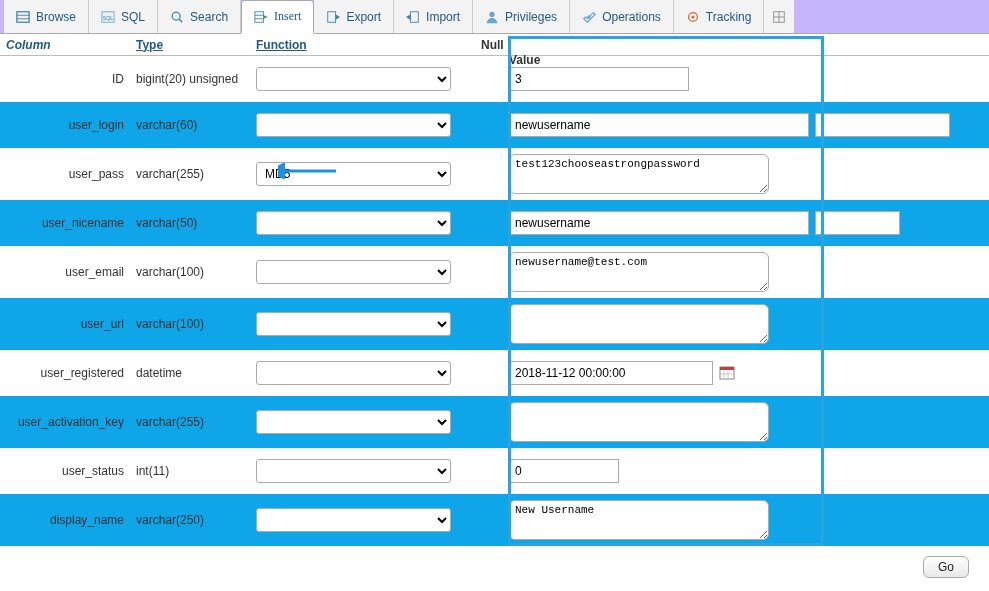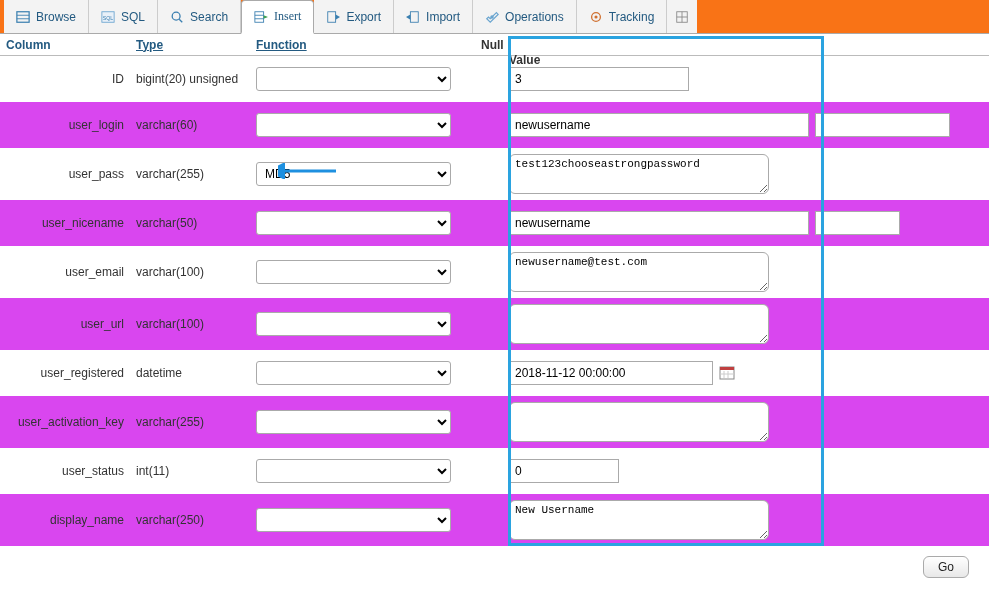--- a/index.html
+++ b/index.html
@@ -10,21 +10,21 @@
     width: 989px;
     height: 591px;
     overflow: hidden;
     position: relative;
   }
 
   
   .tabbar {
     display: flex;
     align-items: stretch;
-    background: #f97316;
+    background: #c4b5fd;
     border-bottom: 1px solid #aaa;
     height: 34px;
     padding-left: 4px;
   }
   .tab {
     display: flex;
     align-items: center;
     gap: 6px;
     padding: 0 12px;
     color: #235a81;
@@ -65,34 +65,34 @@
   }
   .hdr > div { padding: 0 6px; }
 
   
   .c-col   { width: 130px; text-align: right; }
   .c-type  { width: 120px; }
   .c-func  { width: 225px; }
   .c-null  { width: 28px; text-align: center; }
   .c-value { flex: 1; }
 
-  .hdr .c-col  { text-align: left; padding-left: 6px; }
+  .hdr .c-col  { text-align: left; padding-left: 6px; font-style: italic; }
   .hdr .c-type { text-decoration: underline; cursor: pointer; }
   .hdr .c-func { text-decoration: underline; cursor: pointer; }
 
   
   .rows { }
   .row {
     display: flex;
     align-items: center;
     min-height: 46px;
     padding: 6px 0;
   }
   .row.odd  { background: #fff; }
-  .row.even { background: #d946ef; }
+  .row.even { background: #0ea5e9; }
   .row > div { padding: 0 6px; }
 
   .colname {
     width: 130px;
     text-align: right;
     color: #333;
     font-size: 12px;
   }
   .coltype {
     width: 120px;
@@ -224,20 +224,29 @@
     <span>Export</span>
   </div>
   <div class="tab">
     <span class="ticon">
       <svg viewBox="0 0 16 16" width="14" height="14">
           <rect x="5" y="2" width="9" height="12" fill="none" stroke="#3a7fb0"></rect>
           <polygon points="5,5 0,8 5,11" fill="#3a7fb0"></polygon>
         </svg>
     </span>
     <span>Import</span>
+  </div>
+  <div class="tab">
+    <span class="ticon">
+      <svg viewBox="0 0 16 16" width="14" height="14">
+          <circle cx="8" cy="5" r="3" fill="#6aa5d0"></circle>
+          <path d="M2 15c0-3.3 2.7-6 6-6s6 2.7 6 6" fill="#6aa5d0"></path>
+        </svg>
+    </span>
+    <span>Privileges</span>
   </div>
   <div class="tab">
     <span class="ticon">
       <svg viewBox="0 0 16 16" width="14" height="14">
           <path d="M13 3l-7 7-2-2-2 2 4 4 9-9z" fill="none" stroke="#6aa5d0" stroke-width="1.4"></path>
           <circle cx="8" cy="8" r="2" fill="#6aa5d0"></circle>
         </svg>
     </span>
     <span>Operations</span>
   </div>

